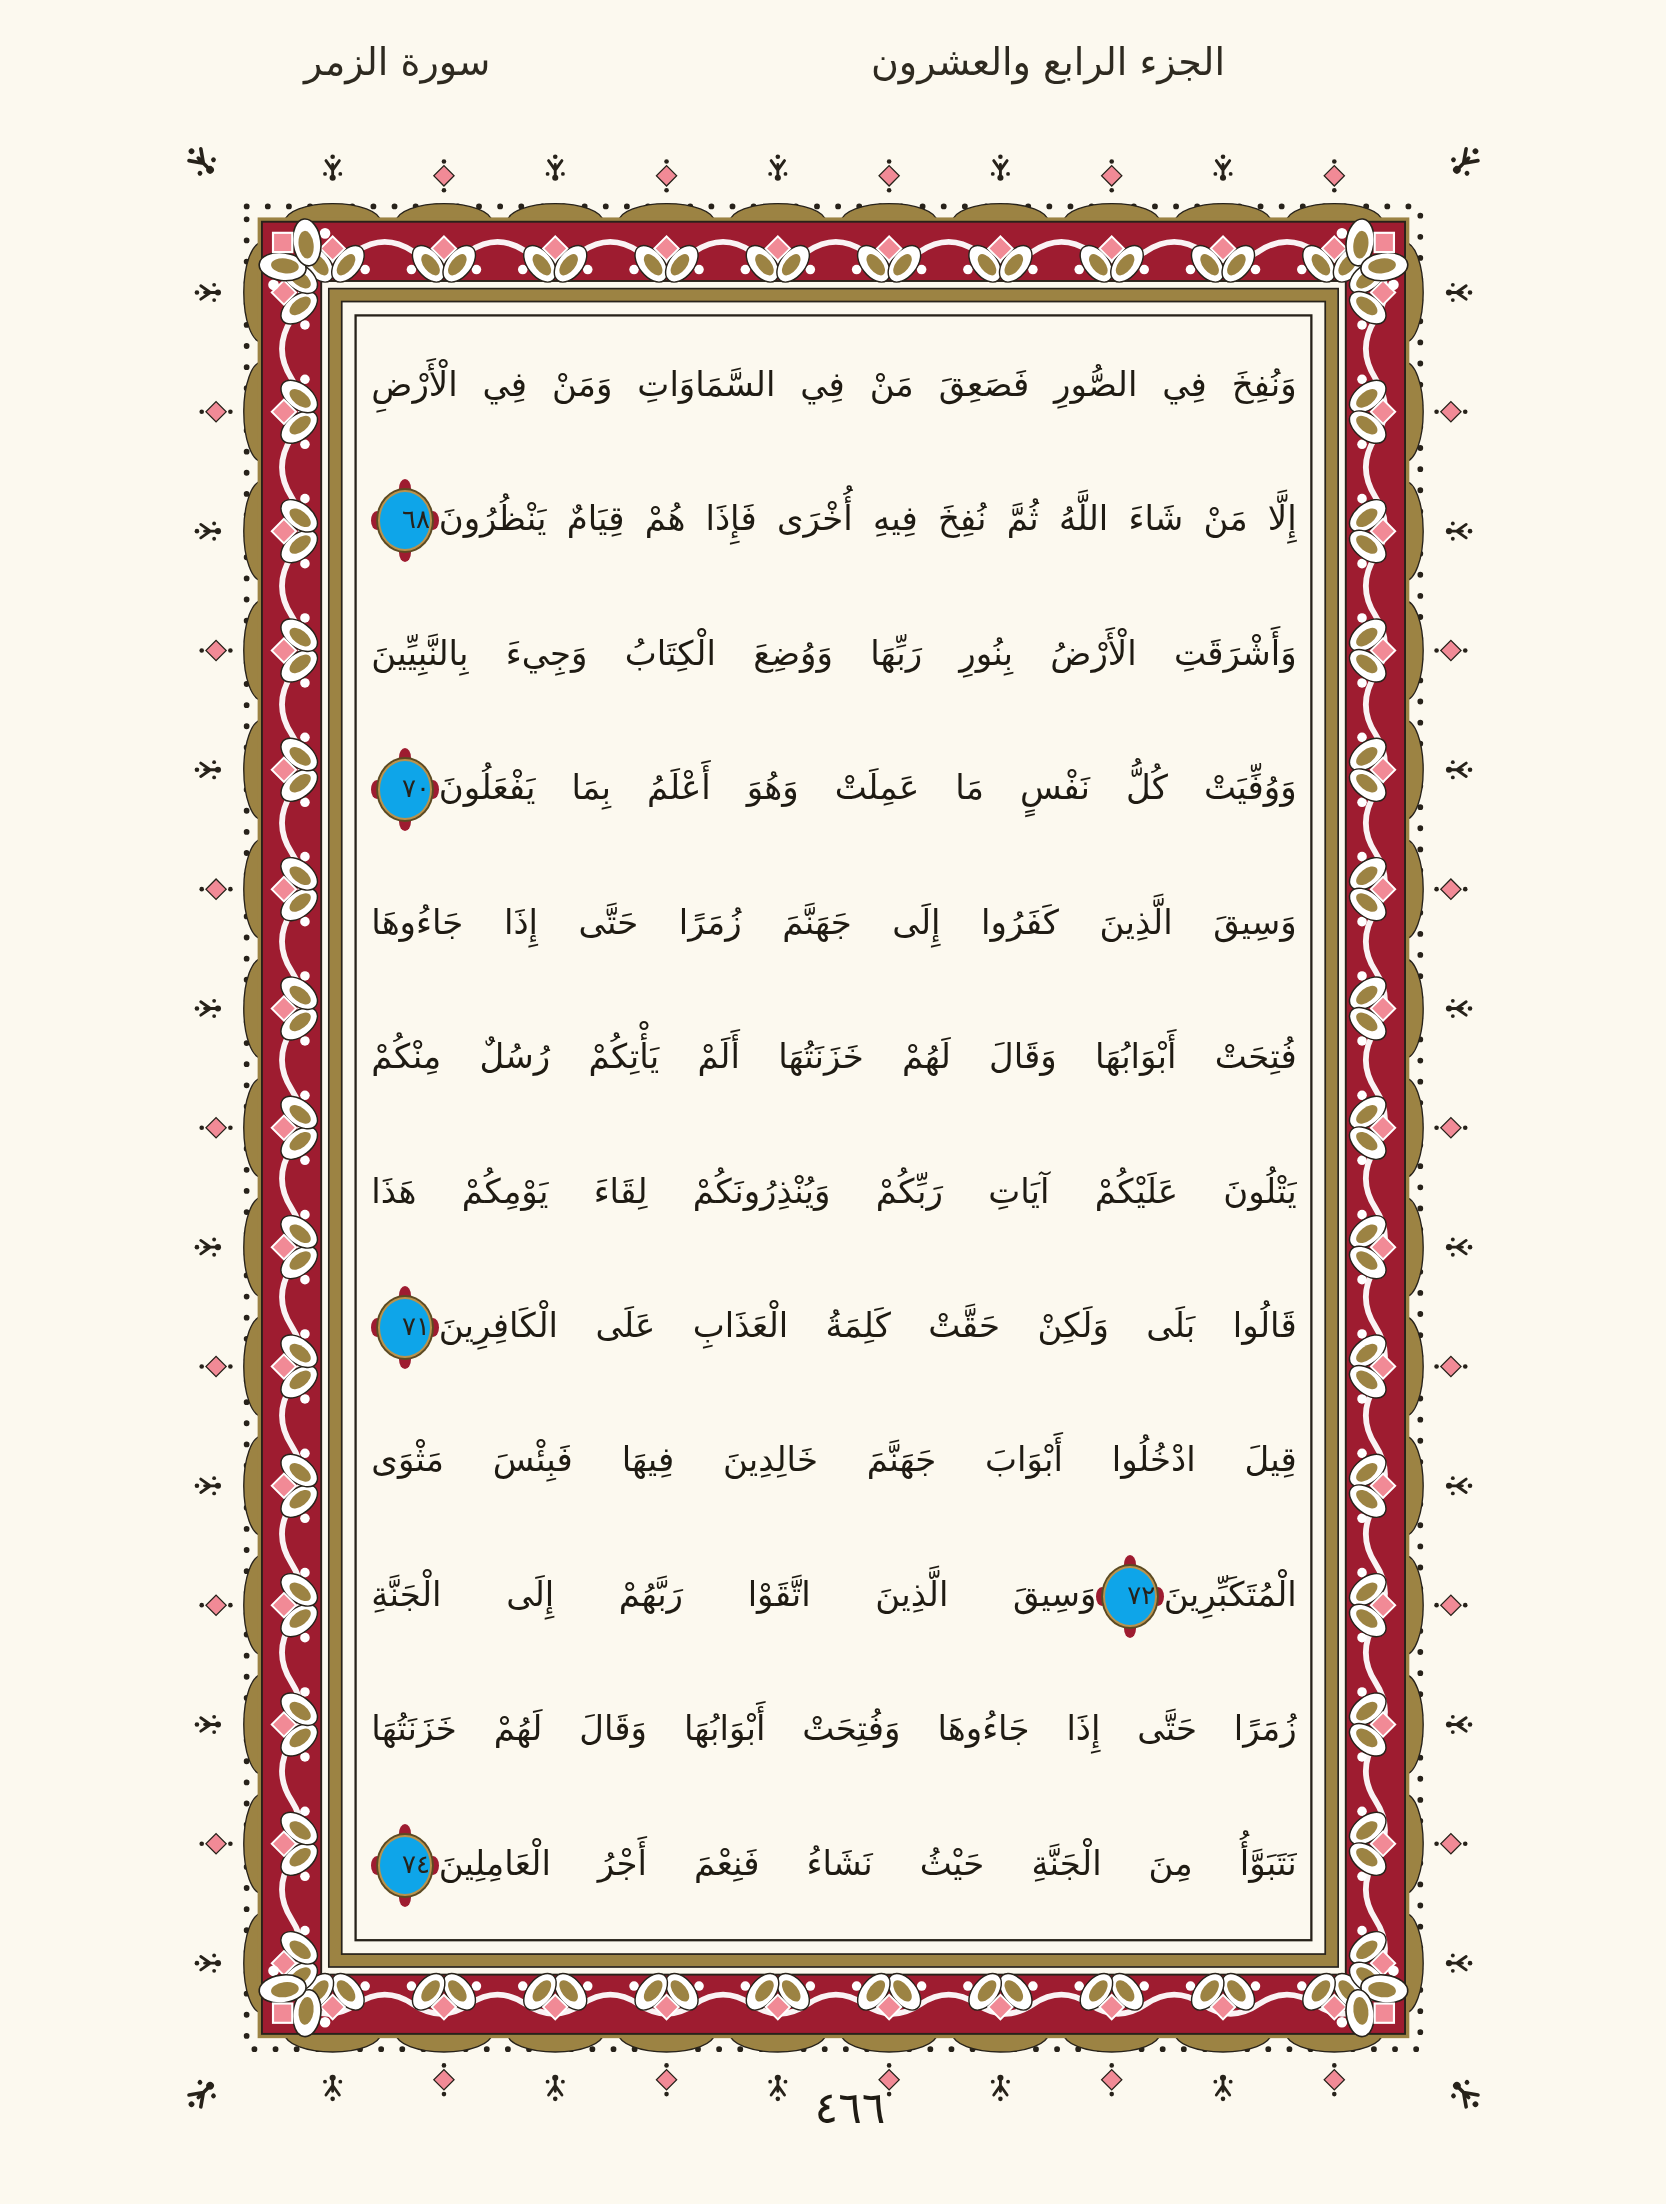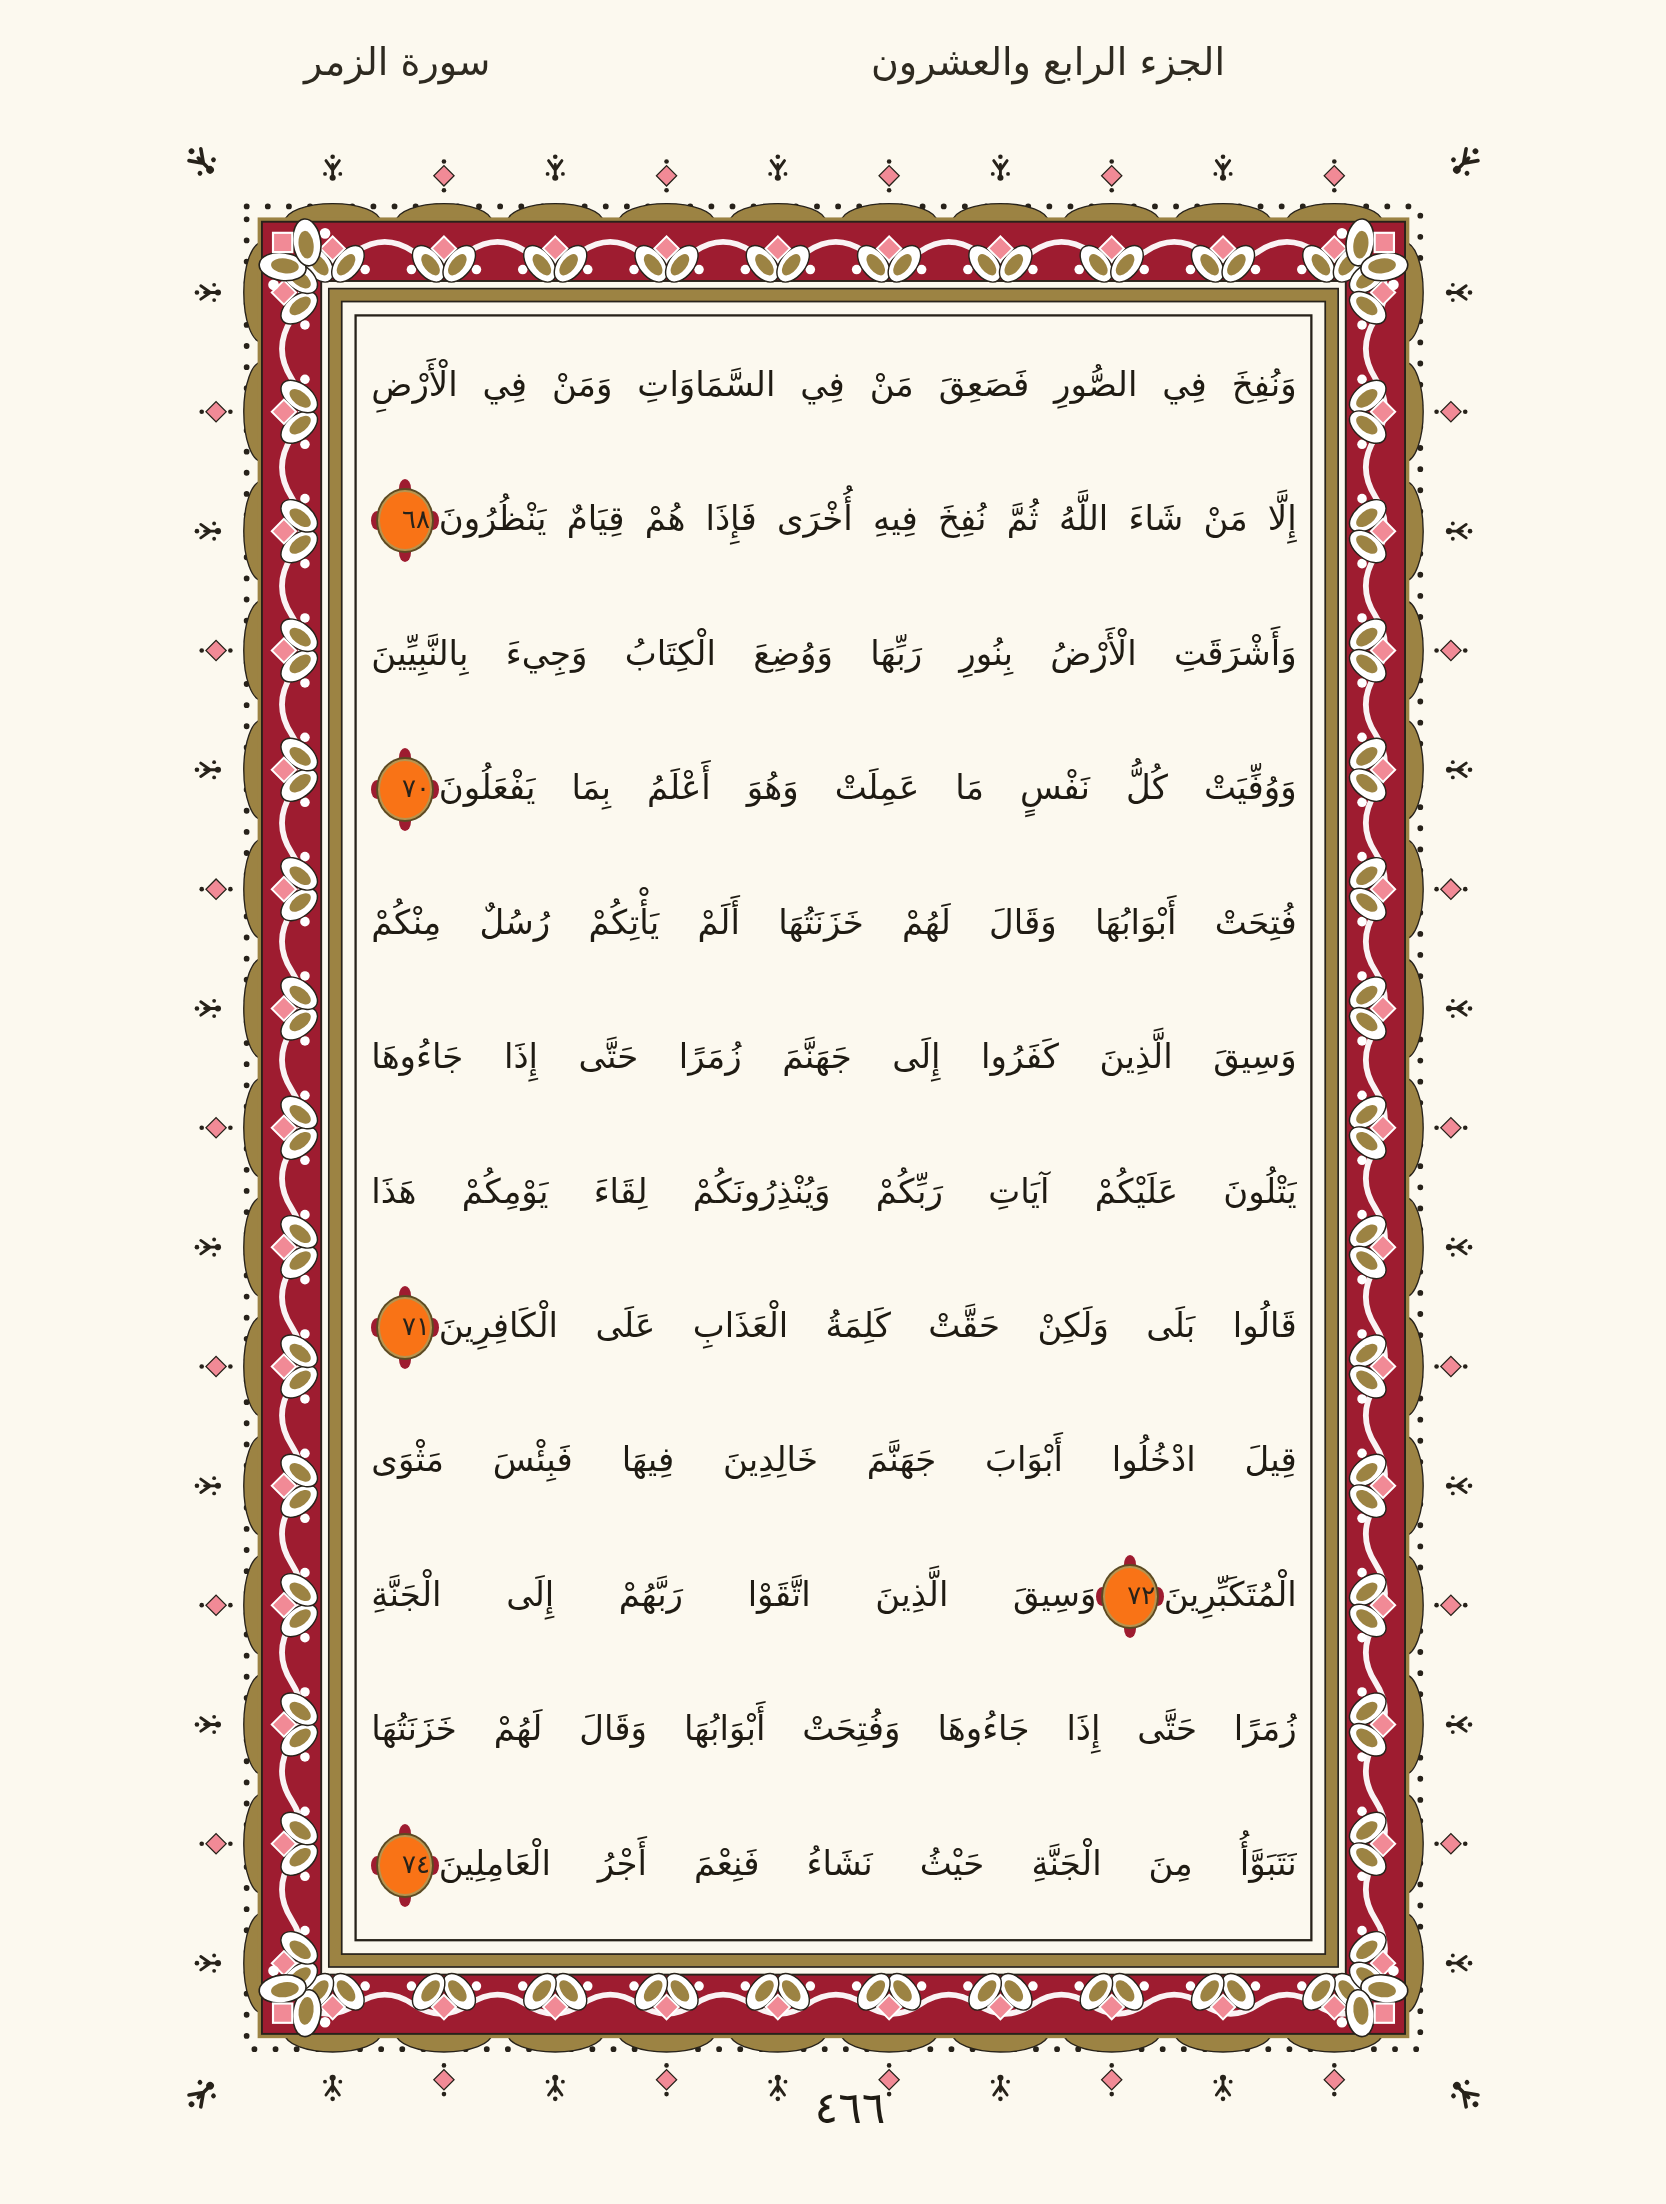--- a/index.html
+++ b/index.html
@@ -8,21 +8,21 @@
   #frame{position:absolute;left:0;top:0;width:1666px;height:2204px;z-index:0;}
   .hdr{position:absolute;top:40px;font-size:38px;color:#2e2a20;white-space:nowrap;z-index:2;}
   .hdr-surah{left:304px;}
   .hdr-juz{right:441px;}
   .text-area{position:absolute;left:356px;top:315px;width:956px;height:1625px;
     z-index:1;display:flex;flex-direction:column;box-sizing:border-box;padding:5.7px 15.3px;margin-top:10px;}
   .quran-line{flex:1;direction:rtl;text-align:justify;text-align-last:justify;
     white-space:nowrap;overflow:hidden;font-size:34px;line-height:106px;color:#1f1b13;}
   .ayah-text{white-space:nowrap;}
   .verse-marker{display:inline-block;width:50px;height:57px;border-radius:50%;
-    border:2.9px solid #b8934e;background:#f97316;color:#27221a;font-size:26px;
+    border:2.9px solid #b8934e;background:#0ea5e9;color:#27221a;font-size:26px;
     line-height:54px;text-align:center;vertical-align:middle;margin:0 6.7px;
     box-shadow:0 0 0 1.9px #5c4a22,
       0 -32px 0 -21px #9e1c30, 0 32px 0 -21px #9e1c30,
       -28px 0 0 -21px #9e1c30, 28px 0 0 -21px #9e1c30;}
   .page-number{position:absolute;top:2082px;left:0;width:100%;text-align:center;
     font-size:44px;color:#1f1b13;z-index:2;letter-spacing:3.8px;margin-left:17px;}
 </style>
 </head>
 <body>
 
@@ -223,22 +223,22 @@
       <rect x="351" y="309" width="1042" height="1742" fill="none" stroke="#9c8343" stroke-width="13"></rect>
       <rect x="344" y="302" width="1056" height="1756" fill="none" stroke="#27221a" stroke-width="1.8"></rect>
       <rect x="357.5" y="315.5" width="1029" height="1729" fill="none" stroke="#27221a" stroke-width="1.8"></rect>
       <rect x="372" y="330" width="1000" height="1700" fill="none" stroke="#27221a" stroke-width="2.4"></rect>
     </svg>
   <div class="text-area">
       <div class="quran-line"><span class="ayah-text">وَنُفِخَ فِي الصُّورِ فَصَعِقَ مَنْ فِي السَّمَاوَاتِ وَمَنْ فِي الْأَرْضِ</span></div>
       <div class="quran-line"><span class="ayah-text">إِلَّا مَنْ شَاءَ اللَّهُ ثُمَّ نُفِخَ فِيهِ أُخْرَى فَإِذَا هُمْ قِيَامٌ يَنْظُرُونَ</span><span class="verse-marker">٦٨</span></div>
       <div class="quran-line"><span class="ayah-text">وَأَشْرَقَتِ الْأَرْضُ بِنُورِ رَبِّهَا وَوُضِعَ الْكِتَابُ وَجِيءَ بِالنَّبِيِّينَ</span></div>
       <div class="quran-line"><span class="ayah-text">وَوُفِّيَتْ كُلُّ نَفْسٍ مَا عَمِلَتْ وَهُوَ أَعْلَمُ بِمَا يَفْعَلُونَ</span><span class="verse-marker">٧٠</span></div>
+      <div class="quran-line"><span class="ayah-text">وَسِيقَ الَّذِينَ كَفَرُوا إِلَى جَهَنَّمَ زُمَرًا حَتَّى إِذَا جَاءُوهَا</span></div>
       <div class="quran-line"><span class="ayah-text">فُتِحَتْ أَبْوَابُهَا وَقَالَ لَهُمْ خَزَنَتُهَا أَلَمْ يَأْتِكُمْ رُسُلٌ مِنْكُمْ</span></div>
-      <div class="quran-line"><span class="ayah-text">وَسِيقَ الَّذِينَ كَفَرُوا إِلَى جَهَنَّمَ زُمَرًا حَتَّى إِذَا جَاءُوهَا</span></div>
       <div class="quran-line"><span class="ayah-text">يَتْلُونَ عَلَيْكُمْ آيَاتِ رَبِّكُمْ وَيُنْذِرُونَكُمْ لِقَاءَ يَوْمِكُمْ هَذَا</span></div>
       <div class="quran-line"><span class="ayah-text">قَالُوا بَلَى وَلَكِنْ حَقَّتْ كَلِمَةُ الْعَذَابِ عَلَى الْكَافِرِينَ</span><span class="verse-marker">٧١</span></div>
       <div class="quran-line"><span class="ayah-text">قِيلَ ادْخُلُوا أَبْوَابَ جَهَنَّمَ خَالِدِينَ فِيهَا فَبِئْسَ مَثْوَى</span></div>
       <div class="quran-line"><span class="ayah-text">الْمُتَكَبِّرِينَ</span><span class="verse-marker">٧٢</span><span class="ayah-text">وَسِيقَ الَّذِينَ اتَّقَوْا رَبَّهُمْ إِلَى الْجَنَّةِ</span></div>
       <div class="quran-line"><span class="ayah-text">زُمَرًا حَتَّى إِذَا جَاءُوهَا وَفُتِحَتْ أَبْوَابُهَا وَقَالَ لَهُمْ خَزَنَتُهَا</span></div>
       <div class="quran-line"><span class="ayah-text">نَتَبَوَّأُ مِنَ الْجَنَّةِ حَيْثُ نَشَاءُ فَنِعْمَ أَجْرُ الْعَامِلِينَ</span><span class="verse-marker">٧٤</span></div>
     </div>
   <div class="page-number">٤٦٦</div>
 </div>
 

